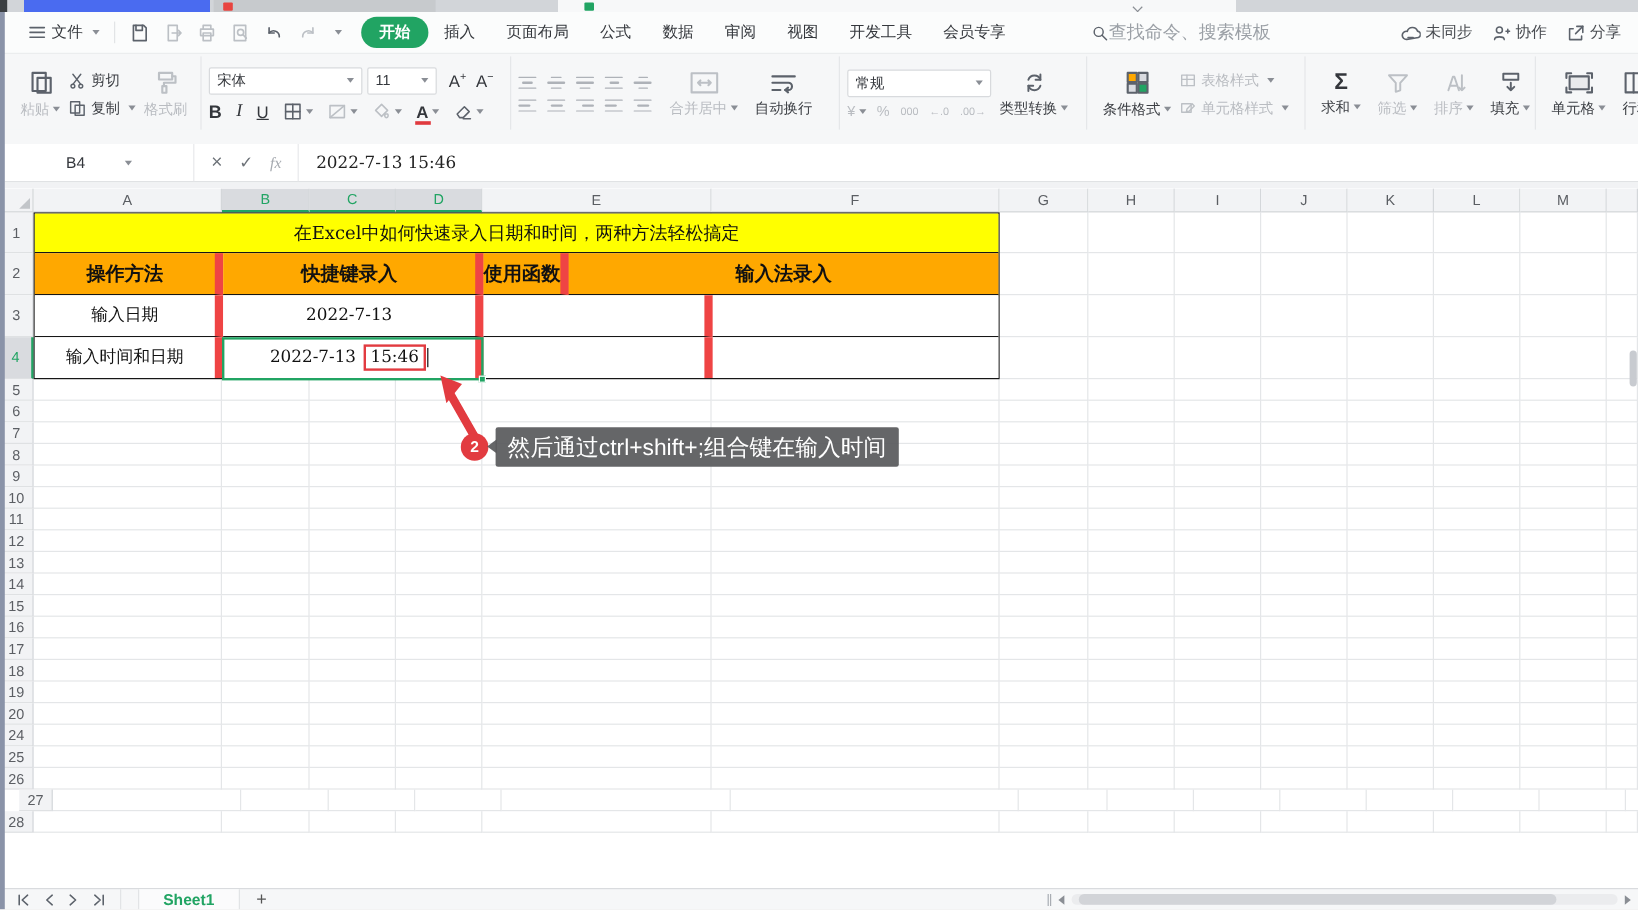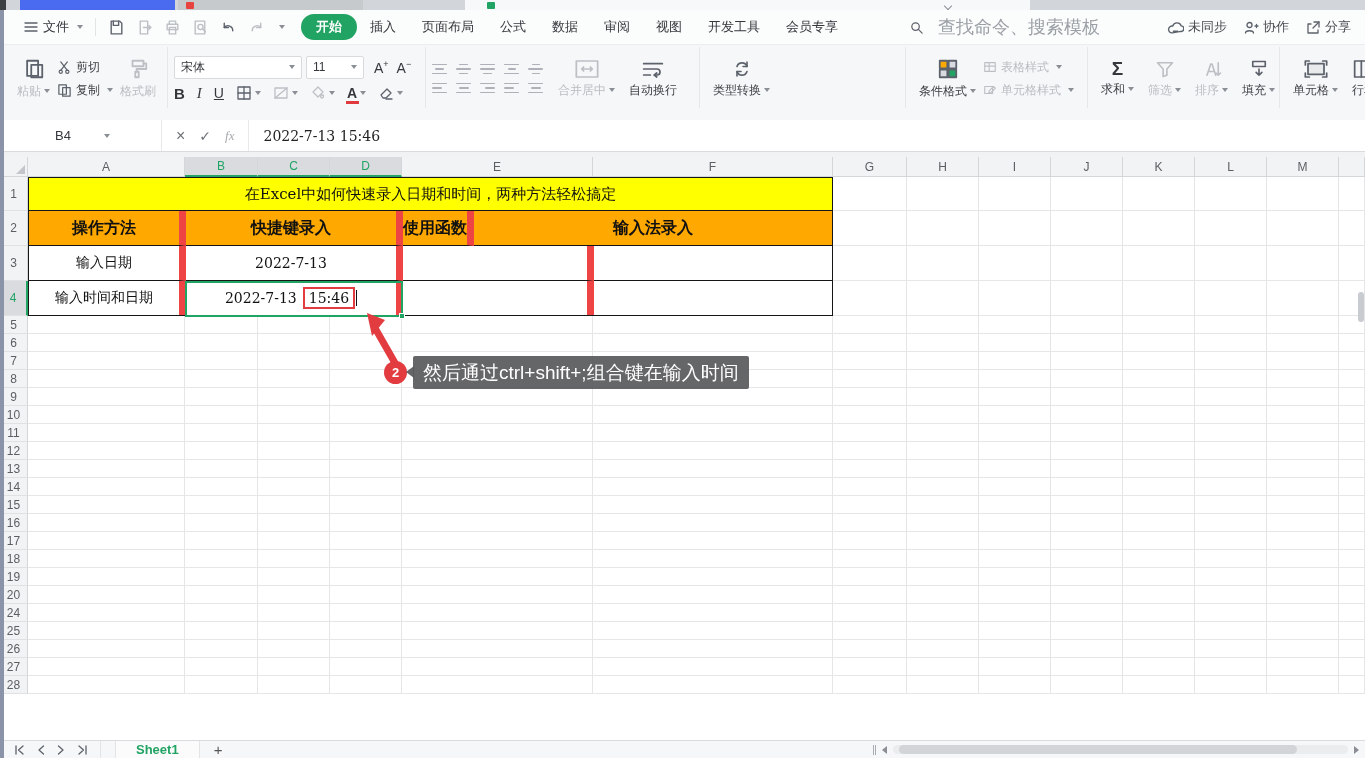--- a/index.html
+++ b/index.html
@@ -23,21 +23,21 @@
 
   
   .menubar{position:absolute;left:0;top:10px;width:100%;height:35px;background:#fbfcfc;display:flex;align-items:center;border-bottom:1px solid #ebedee;}
   .filebtn{display:flex;align-items:center;gap:5px;margin-left:24px;font-size:13px;color:#34373c;}
   .msep{width:1px;height:18px;background:#e2e4e6;margin:0 12px;}
   .qbar{display:flex;align-items:center;gap:11px;}
   .qbar .qi{display:flex;align-items:center;}
   .mtabs{display:flex;align-items:center;margin-left:16px;}
   .mtab{font-size:13px;color:#34373c;padding:4px 13px;cursor:default;white-space:nowrap;}
   .mtab.active{background:#21a463;color:#fff;border-radius:13px;padding:4px 15px;font-weight:bold;}
-  .msearch{display:flex;align-items:center;gap:14px;margin-left:58px;color:#9ba0a6;font-size:18px;white-space:nowrap;}
+  .msearch{display:flex;align-items:center;gap:0;margin-left:58px;color:#9ba0a6;font-size:15px;white-space:nowrap;}
   .mright{margin-left:auto;margin-right:14px;display:flex;align-items:center;gap:16px;font-size:13px;color:#4a4d52;white-space:nowrap;}
   .mright .ritem{display:flex;align-items:center;gap:4px;}
 
   
   .toolbar{position:absolute;left:4px;top:45px;width:1361px;height:75px;background:#f6f7f8;border-bottom:1px solid #dfe1e4;display:flex;}
   .tgroup{height:63px;margin-top:2px;border-right:1px solid #e5e7e9;display:flex;align-items:center;padding:0 6px;flex:none;}
   .bigbtn{display:flex;flex-direction:column;align-items:center;justify-content:center;gap:3px;font-size:12px;padding:0 7px;height:58px;white-space:nowrap;}
   .smallrows{display:flex;flex-direction:column;gap:6px;}
   .smallbtn{display:flex;align-items:center;gap:4px;font-size:12px;white-space:nowrap;}
   .lblrow{display:flex;align-items:center;}
@@ -398,20 +398,36 @@
       <div class="bigbtn">
         <svg width="24" height="20" viewBox="0 0 18 14">
             <path d="M2 3h14M2 7h10a2.2 2.2 0 0 1 0 4.5H10"></path>
             <path d="M10 11.5 11.8 10M10 11.5l1.8 1.5M2 11.5h5"></path>
           </svg>
         <span>自动换行</span>
       </div>
     </div>
 
     <div class="tgroup" style="width:206px">
+      <div class="numtools">
+        <div class="selbox-ui" style="width:120px">
+            <span>常规</span>
+            <span class="dc"></span>
+          </div>
+        <div class="numrow">
+          <span class="lblrow">
+              <span>¥</span>
+              <span class="dc"></span>
+            </span>
+          <span>%</span>
+          <span class="tinytxt">000</span>
+          <span class="tinytxt">←.0</span>
+          <span class="tinytxt">.00→</span>
+        </div>
+      </div>
       <div class="bigbtn">
         <svg width="22" height="20" viewBox="0 0 16 16">
             <path d="M4 6a4.2 4.2 0 0 1 8 0"></path>
             <path d="M12 2.5V6H8.8"></path>
             <path d="M12 10a4.2 4.2 0 0 1-8 0"></path>
             <path d="M4 13.5V10h3.2"></path>
           </svg>
         <span class="lblrow">
             <span>类型转换</span>
             <span class="dc"></span>
@@ -935,21 +951,21 @@
           <div class="gc" style="width: 240px;"></div>
           <div class="gc" style="width: 74px;"></div>
           <div class="gc" style="width: 72px;"></div>
           <div class="gc" style="width: 72px;"></div>
           <div class="gc" style="width: 72px;"></div>
           <div class="gc" style="width: 72px;"></div>
           <div class="gc" style="width: 72px;"></div>
           <div class="gc" style="width: 72px;"></div>
           <div class="gc" style="width: 26px;"></div>
         </div>
-        <div class="grow" style="height: 18px;">
+        <div class="grow" style="height: 18px; margin-left: 16px;">
           <div class="rh">27</div>
           <div class="gc" style="width: 157px;"></div>
           <div class="gc" style="width: 73px;"></div>
           <div class="gc" style="width: 72px;"></div>
           <div class="gc" style="width: 72px;"></div>
           <div class="gc" style="width: 191px;"></div>
           <div class="gc" style="width: 240px;"></div>
           <div class="gc" style="width: 74px;"></div>
           <div class="gc" style="width: 72px;"></div>
           <div class="gc" style="width: 72px;"></div>

